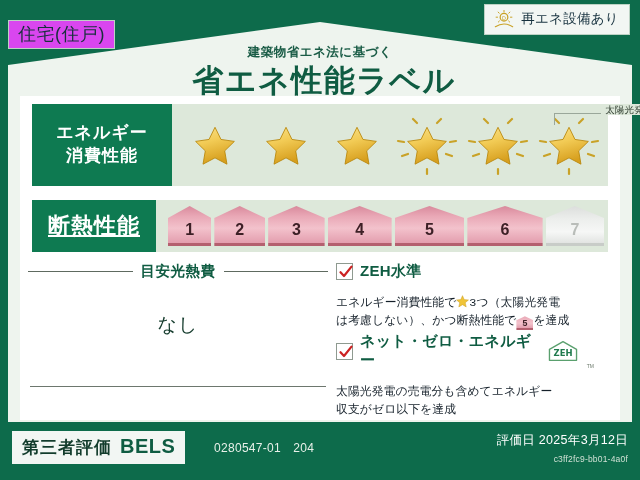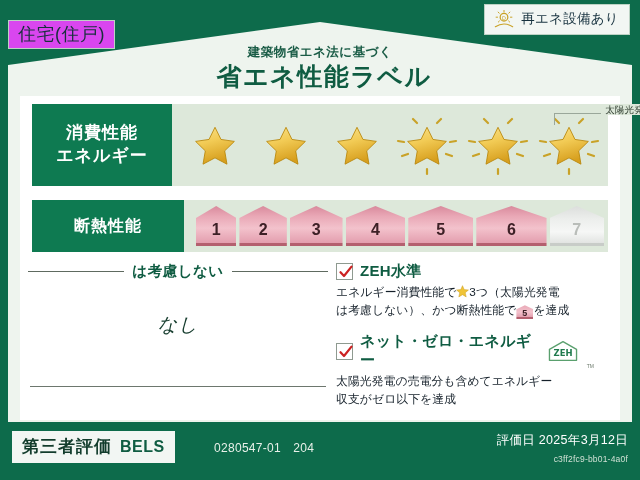--- a/index.html
+++ b/index.html
@@ -77,21 +77,21 @@
     font-size: 12.5px;
     font-weight: bold;
     color: #1a5c46;
     letter-spacing: 0.5px;
     z-index: 10;
   }
   .title-main {
     position: absolute;
     left: 0; top: 60px; width: 640px;
     text-align: center;
-    font-size: 25px;
+    font-size: 31px;
     font-weight: bold;
     color: #0f5c42;
     letter-spacing: 1.5px;
     z-index: 10;
     padding-left: 8px;
   }
 
   
   .row {
     position: absolute;
@@ -112,21 +112,21 @@
   }
   .row-value {
     background: #dde8da;
     flex: 1;
     position: relative;
   }
 
   #row-energy { left: 32px; top: 104px; width: 576px; height: 82px; }
   #row-energy .row-label { width: 140px; }
   #row-insul  { left: 32px; top: 200px; width: 576px; height: 52px; }
-  #row-insul .row-label { width: 152px; font-size: 16px; }
+  #row-insul .row-label { width: 124px; font-size: 22px; text-decoration: underline; }
 
   
   .stars {
     position: absolute;
     left: 8px; top: 0; right: 4px; bottom: 0;
     display: flex;
     align-items: center;
     justify-content: space-around;
   }
   .star-cell { position: relative; width: 66px; height: 62px; }
@@ -192,21 +192,20 @@
   .cost-head .txt {
     font-size: 14.5px; font-weight: bold; color: #0f5c42; letter-spacing: 0.5px;
   }
   .cost-value {
     position: absolute;
     left: 28px; top: 312px; width: 300px;
     text-align: center;
     font-size: 19px;
     color: #143b2c;
     letter-spacing: 1px;
-    font-style: italic;
   }
   .cost-rule {
     position: absolute;
     left: 30px; top: 386px; width: 296px; height: 1px;
     background: #6d776e;
   }
 
   
   .zeh-block { position: absolute; left: 336px; width: 258px; }
   #zeh-1 { top: 262px; }
@@ -220,25 +219,26 @@
     position: relative;
     flex: 0 0 auto;
   }
   .chk svg { position: absolute; left: 1px; top: 0px; width: 16px; height: 16px; }
   .zeh-title .t {
     font-size: 15px; font-weight: bold; color: #0f5c42; letter-spacing: 0.3px;
   }
   .zeh-logo { width: 34px; height: 22px; flex: 0 0 auto; }
   .zeh-logo-tm { font-size: 5px; color: #6d7b6d; align-self: flex-end; margin-bottom: 1px; }
   .zeh-desc {
-    margin-top: 2px;
+    margin-top: 13px;
     font-size: 11.8px;
     color: #15202a;
     line-height: 1.55;
     letter-spacing: 0.1px;
+    font-family: Liberation Mono, monospace;
   }
   .mini-star { display: inline-block; width: 13px; height: 13px; vertical-align: -2px; }
   .mini-badge {
     display: inline-block;
     width: 17px; height: 14px;
     vertical-align: -2px;
     background: linear-gradient(180deg, #e9a8b6 0%, #f3c2cc 60%, #e39eae 100%);
     border-bottom: 2px solid #b4606f;
     clip-path: polygon(50% 0%, 100% 28%, 100% 100%, 0% 100%, 0% 28%);
     font-size: 9px; font-weight: bold; color: #3d2026;
@@ -248,21 +248,21 @@
   
   .bels-tag {
     position: absolute;
     left: 12px; top: 431px;
     background: #f2f6f3;
     padding: 4px 10px 5px 10px;
     display: flex; align-items: baseline; gap: 8px;
     z-index: 20;
   }
   .bels-tag .jp { font-size: 17px; font-weight: bold; color: #123c2c; letter-spacing: 1px; }
-  .bels-tag .en { font-size: 16px; font-weight: bold; color: #0f5c42; letter-spacing: 0.5px; text-align: center; }
+  .bels-tag .en { font-size: 20px; font-weight: bold; color: #0f5c42; letter-spacing: 0.5px; text-align: center; }
   .bels-id {
     position: absolute;
     left: 214px; top: 440px;
     font-size: 12px; color: #e8f0e9; letter-spacing: 0.3px;
   }
   .eval-date {
     position: absolute;
     right: 12px; top: 432px;
     font-size: 12.5px; color: #ffffff; letter-spacing: 0.3px;
   }
@@ -301,22 +301,22 @@
       <path d="M2.5 19.5 Q12 13.5 21.5 19.5" fill="none" stroke="#c9a227" stroke-width="1.3" stroke-linecap="round"></path>
     </svg>
     <span class="label">再エネ設備あり</span>
   </div>
 
   <div class="title-sub">建築物省エネ法に基づく</div>
   <div class="title-main">省エネ性能ラベル</div>
 
   <div class="row" id="row-energy">
     <div class="row-label">
+      <span>エネルギー</span>
       <span>消費性能</span>
-      <span>エネルギー</span>
     </div>
     <div class="row-value">
       <div class="solar-bracket"></div>
       <div class="solar-cap">
         <span>太陽光発電(自家消費)分</span>
       </div>
       <div class="stars" id="stars-host">
           <div class="star-cell">
             <svg class="star-svg" viewBox="0 0 66 62">
               <defs>
@@ -438,21 +438,21 @@
           <div class="badge" style="width: 68px;">4</div>
           <div class="badge" style="width: 74px;">5</div>
           <div class="badge" style="width: 80px;">6</div>
           <div class="badge off" style="width: 62px;">7</div>
         </div>
     </div>
   </div>
 
   <div class="cost-head">
     <span class="line"></span>
-    <span class="txt">は考慮しない</span>
+    <span class="txt">目安光熱費</span>
     <span class="line"></span>
   </div>
   <div class="cost-value">なし</div>
   <div class="cost-rule"></div>
 
   <div class="zeh-block" id="zeh-1">
     <div class="zeh-title">
       <span class="chk">
         <svg viewBox="0 0 16 16">
           <path d="M2.5 8.2 L6 12 L13.5 2.6" fill="none" stroke="#cc2222" stroke-width="2.2" stroke-linecap="round" stroke-linejoin="round"></path>

